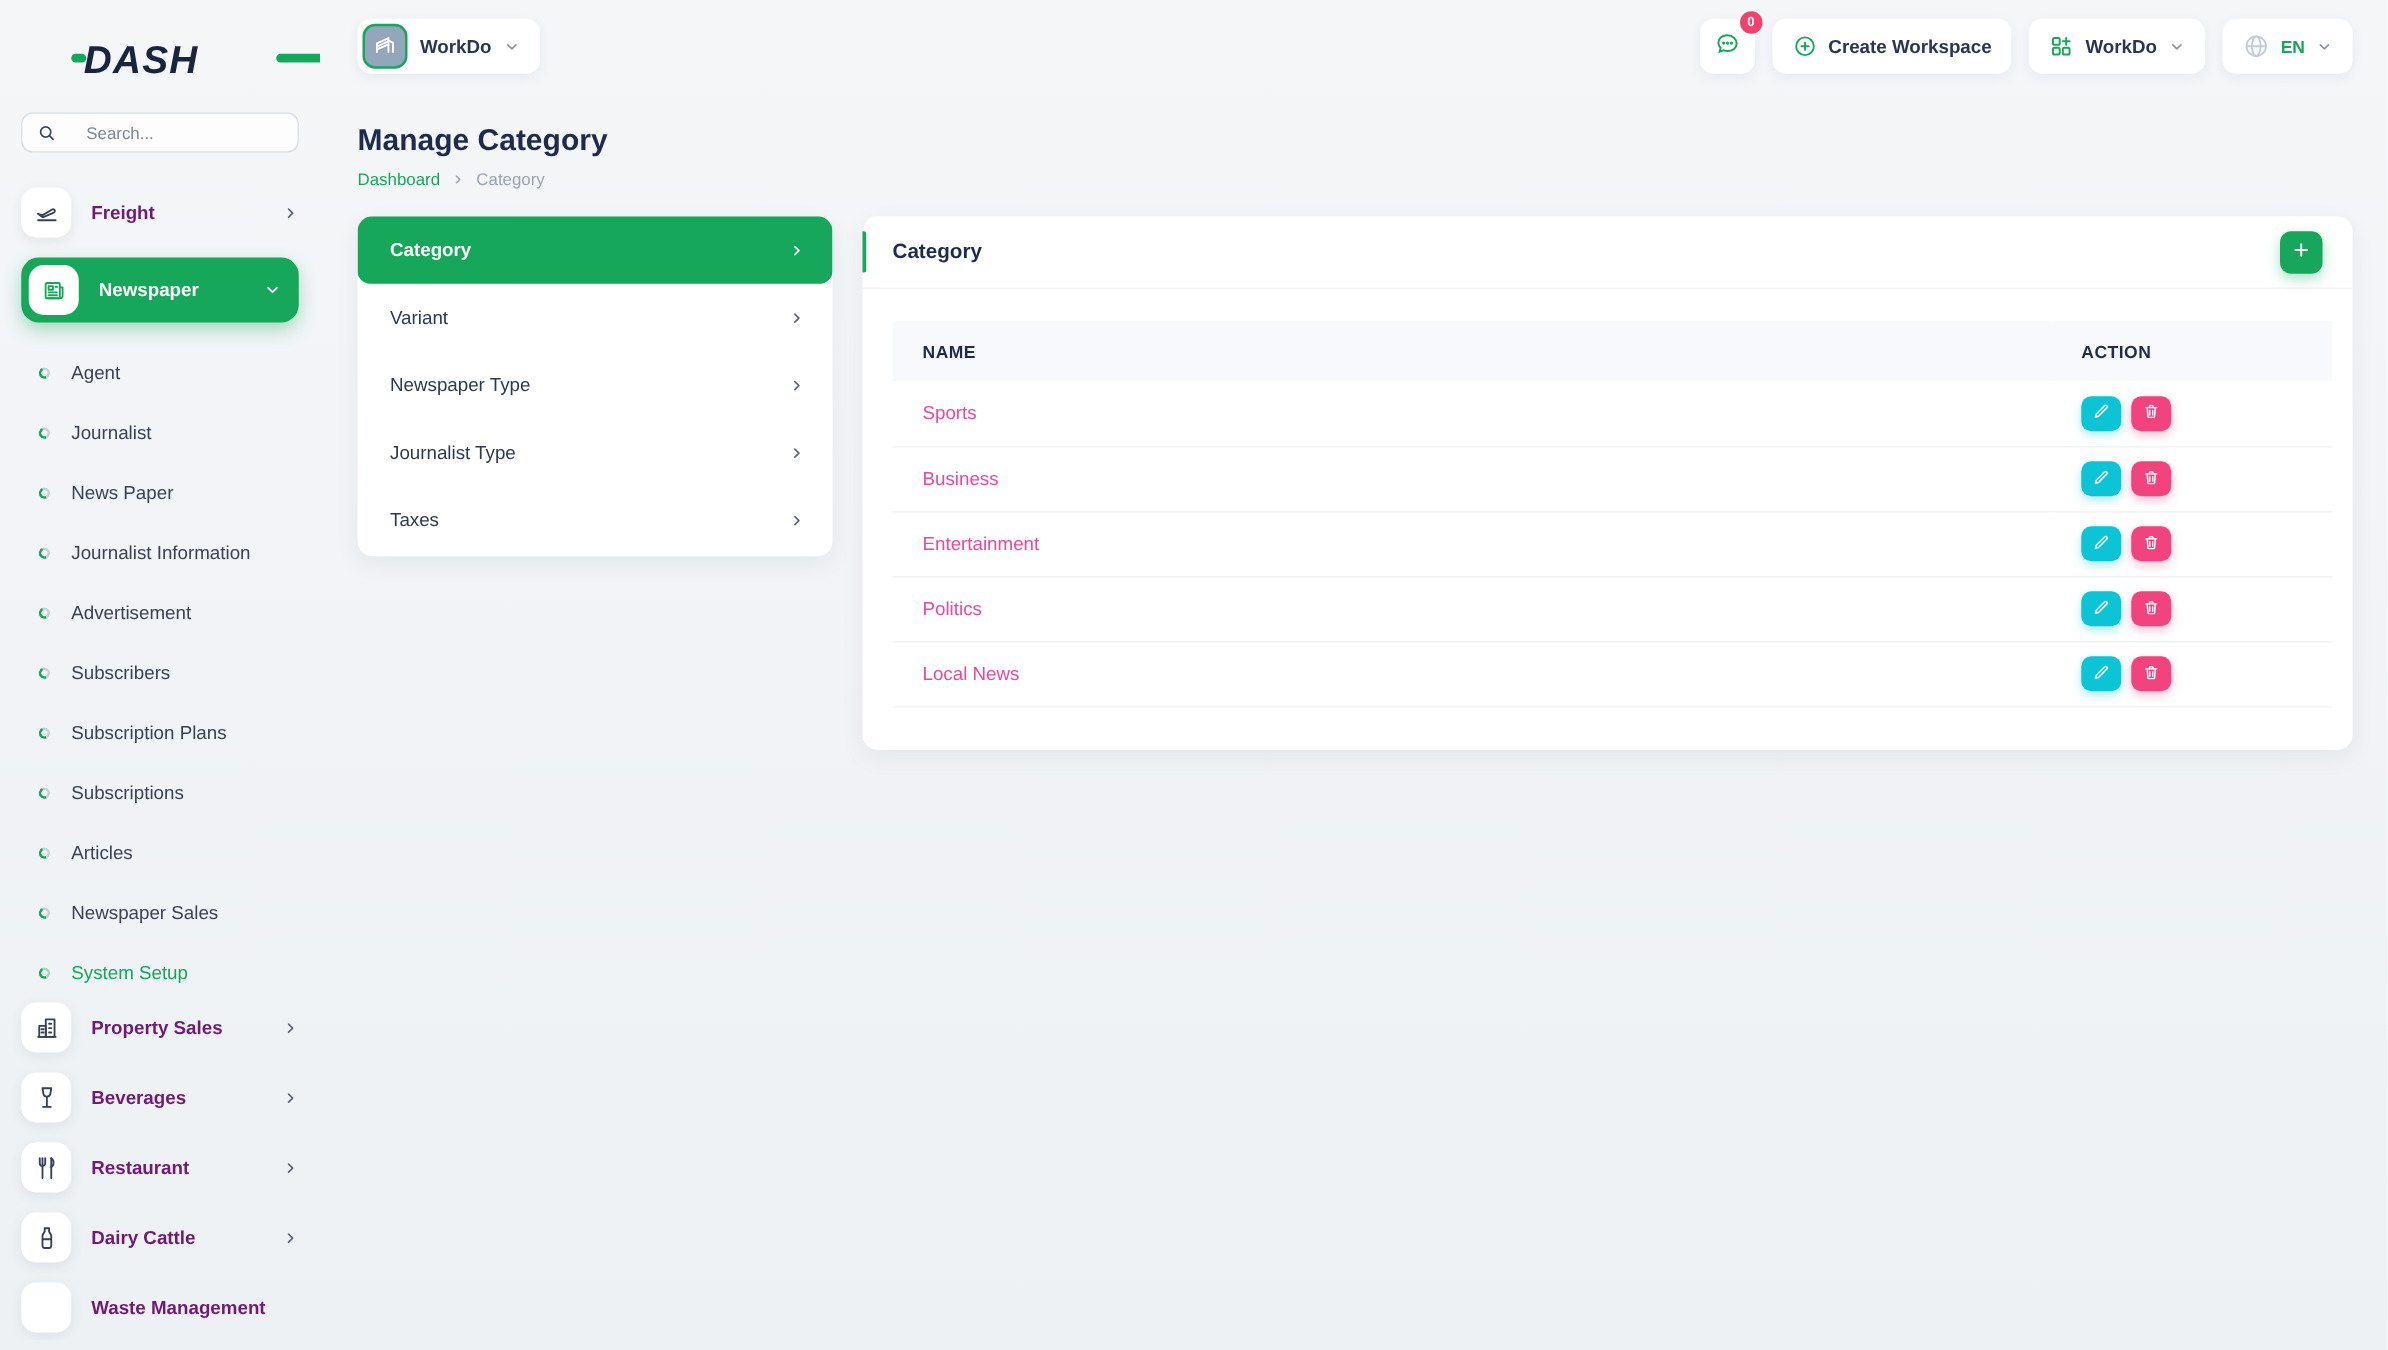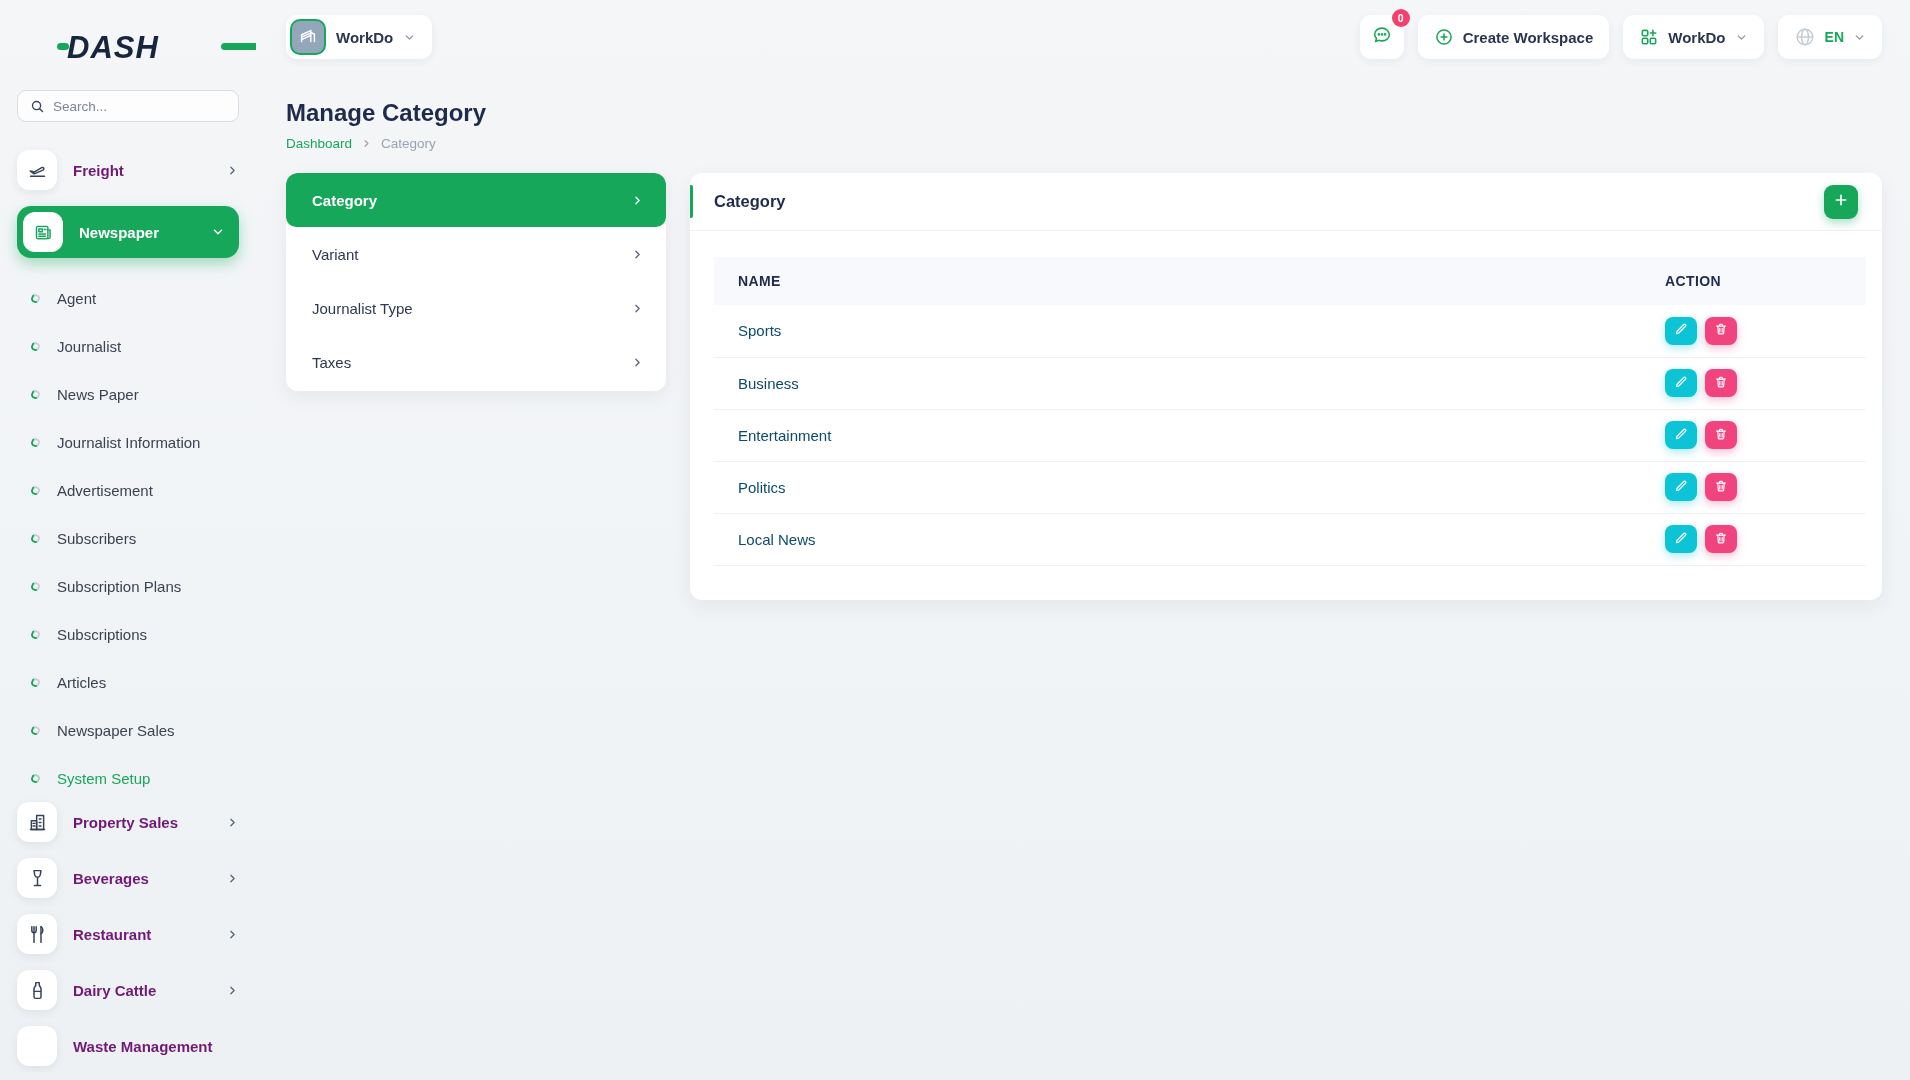--- a/index.html
+++ b/index.html
@@ -8,21 +8,21 @@
     font-family:"Liberation Sans","DejaVu Sans",sans-serif;
     background:linear-gradient(180deg,#f4f6f8 0%,#eef1f4 100%);
     color:#2b3552; display:flex;
   }
   
   .sidebar { width:256px; min-width:256px; height:1072px; padding:22px 17px 0 17px; overflow:hidden; }
   .logo { display:flex; align-items:center; margin:8px 0 24px 50px; position:relative; }
   .logo-text { font-size:31px; font-weight:800; letter-spacing:1px; color:#17263d; font-style:italic; }
   .logo-dot { position:absolute; left:-10px; top:13px; width:12px; height:7px; border-radius:4px; background:#17a75b; }
   .logo-bar { position:absolute; right:-28px; top:13px; width:46px; height:7px; border-radius:4px; background:#17a75b; }
-  .search-box { display:flex; align-items:center; gap:8px; background:#fdfdfe; border:1px solid #d8dde3; border-radius:9px; height:32px; padding:0 12px; margin-bottom:28px; }
+  .search-box { display:flex; align-items:center; gap:24px; background:#fdfdfe; border:1px solid #d8dde3; border-radius:9px; height:32px; padding:0 12px; margin-bottom:28px; }
   .search-box input { border:none; outline:none; background:transparent; font-size:13.5px; color:#3a4563; width:100%; font-family:inherit; }
   .search-box input::placeholder { color:#7c8699; }
   .nav { display:flex; flex-direction:column; }
   .nav-group { display:flex; align-items:center; gap:16px; height:40px; margin-bottom:16px; cursor:pointer; }
   .icon-box { width:40px; height:40px; min-width:40px; border-radius:12px; background:#ffffff; box-shadow:0 3px 10px rgba(30,45,80,.08); display:flex; align-items:center; justify-content:center; color:#36415a; }
   .nav-group .glabel { font-size:15px; font-weight:600; color:#701a75; flex:1; }
   .nav-group .chev { color:#5a6478; display:flex; }
   .nav-group.active { background:#17a75b; border-radius:14px; height:52px; margin:0 0 16px 0; padding:0 14px 0 6px; box-shadow:0 6px 14px rgba(23,167,91,.35); }
   .nav-group.active .icon-box { box-shadow:none; color:#17a75b; }
   .nav-group.active .glabel { color:#ffffff; font-weight:700; }
@@ -63,21 +63,21 @@
   
   .panel-card { flex:1; background:#fff; border-radius:12px; box-shadow:0 6px 20px rgba(24,40,70,.06); padding-bottom:34px; }
   .panel-head { height:58px; display:flex; align-items:center; justify-content:space-between; padding:0 24px; border-bottom:1px solid #f0f1f4; position:relative; }
   .panel-head:before { content:""; position:absolute; left:0; top:12px; bottom:12px; width:3px; background:#17a75b; border-radius:0 2px 2px 0; }
   .panel-title { font-size:16.5px; font-weight:700; color:#1f2b4d; }
   .add-btn { width:34px; height:34px; border-radius:9px; background:#17a75b; border:none; color:#fff; display:flex; align-items:center; justify-content:center; cursor:pointer; box-shadow:0 4px 10px rgba(23,167,91,.35); }
   .table-wrap { margin:26px 16px 0 24px; }
   table { width:100%; border-collapse:collapse; }
   thead th { background:#f8f9fc; height:48px; text-align:left; font-size:14px; font-weight:700; letter-spacing:.4px; color:#1f2b4d; padding:0 0 0 24px; }
   th.action-col, td.action-col { width:225px; }
-  tbody td { height:52px; font-size:15px; color:#0c4a6e; padding:0 0 0 24px; border-bottom:1px solid #eef0f2; }
+  tbody td { height:52px; font-size:15px; color:#ec4899; padding:0 0 0 24px; border-bottom:1px solid #eef0f2; }
   .actions { display:flex; gap:8px; }
   .act-btn { width:32px; height:28px; border:none; border-radius:8px; display:flex; align-items:center; justify-content:center; color:#fff; cursor:pointer; }
   .act-edit { background:#0cc4d6; box-shadow:0 3px 8px rgba(12,196,214,.35); }
   .act-del { background:#f1437e; box-shadow:0 3px 8px rgba(241,67,126,.35); }
 </style>
 </head>
 <body>
 
 <aside class="sidebar">
   <div class="logo">
@@ -334,20 +334,28 @@
         </div>
         <div class="menu-item">
           <span>Variant</span>
           <span class="mchev">
             <svg width="13" height="13" viewBox="0 0 24 24" fill="none" stroke="currentColor" stroke-width="2.4" stroke-linecap="round" stroke-linejoin="round">
               <path d="M9 6l6 6-6 6"></path>
             </svg>
           </span>
         </div>
         <div class="menu-item">
+          <span>Newspaper Type</span>
+          <span class="mchev">
+            <svg width="13" height="13" viewBox="0 0 24 24" fill="none" stroke="currentColor" stroke-width="2.4" stroke-linecap="round" stroke-linejoin="round">
+              <path d="M9 6l6 6-6 6"></path>
+            </svg>
+          </span>
+        </div>
+        <div class="menu-item">
           <span>Journalist Type</span>
           <span class="mchev">
             <svg width="13" height="13" viewBox="0 0 24 24" fill="none" stroke="currentColor" stroke-width="2.4" stroke-linecap="round" stroke-linejoin="round">
               <path d="M9 6l6 6-6 6"></path>
             </svg>
           </span>
         </div>
         <div class="menu-item">
           <span>Taxes</span>
           <span class="mchev">

